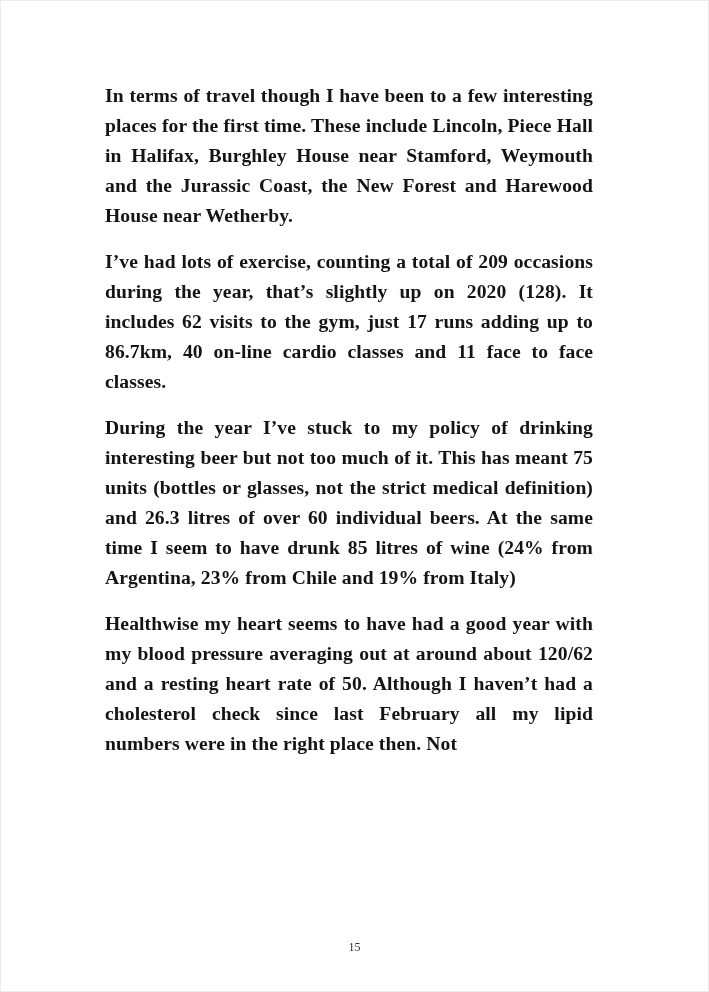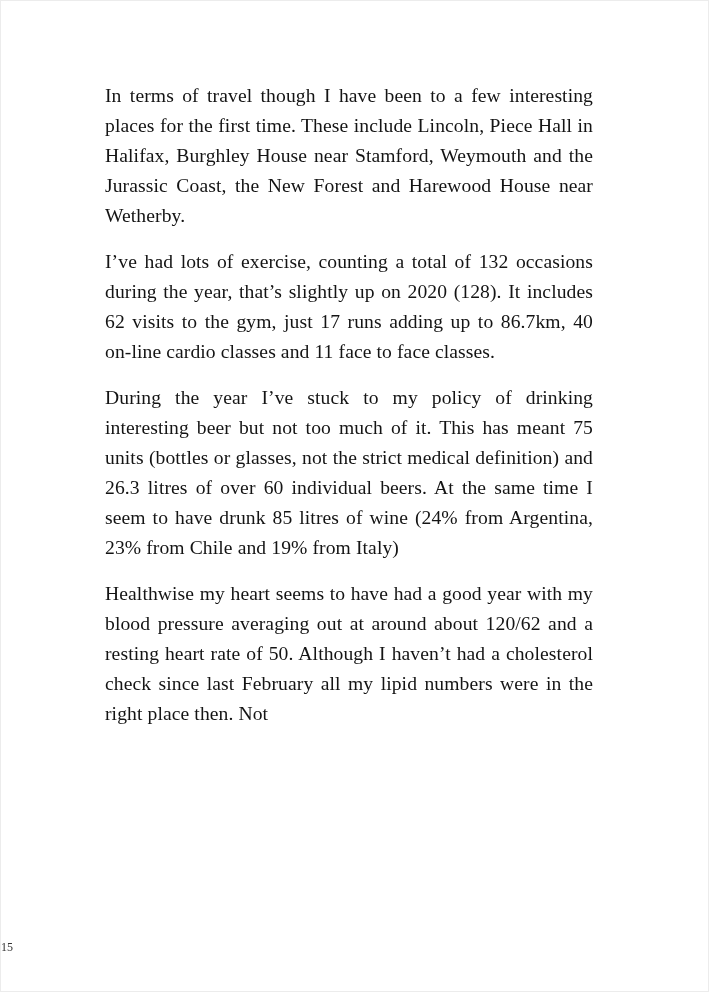--- a/index.html
+++ b/index.html
@@ -17,47 +17,49 @@
     border: 1px solid #ececec;
     overflow: hidden;
     font-family: "Liberation Serif", "DejaVu Serif", serif;
     color: #141414;
   }
   .text-body {
     position: absolute;
     top: 80px;
     left: 104px;
     right: 115px;
+    font-weight: bold;
   }
   .text-body p {
     margin: 0 0 16px 0;
     font-size: 19.6px;
     line-height: 30px;
     text-align: justify;
     text-justify: inter-word;
     letter-spacing: 0.1px;
     hyphens: none;
   }
   .text-body p:last-child {
     margin-bottom: 0;
   }
   .page-number {
     position: absolute;
     left: 0;
     right: 0;
     bottom: 36px;
+    text-align: center;
     font-size: 12px;
     color: #333333;
     font-family: "Liberation Serif", "DejaVu Serif", serif;
   }
 </style>
 </head>
 <body>
 
 <div class="page">
   <div class="text-body">
     <p>In terms of travel though I have been to a few interesting places for the first time. These include Lincoln, Piece Hall in Halifax, Burghley House near Stamford, Weymouth and the Jurassic Coast, the New Forest and Harewood House near Wetherby.</p>
-    <p>I’ve had lots of exercise, counting a total of 132 occasions during the year, that’s slightly up on 2020 (128). It includes 62 visits to the gym, just 17 runs adding up to 86.7km, 40 on-line cardio classes and 11 face to face classes.</p>
+    <p>I’ve had lots of exercise, counting a total of 209 occasions during the year, that’s slightly up on 2020 (128). It includes 62 visits to the gym, just 17 runs adding up to 86.7km, 40 on-line cardio classes and 11 face to face classes.</p>
     <p>During the year I’ve stuck to my policy of drinking interesting beer but not too much of it. This has meant 75 units (bottles or glasses, not the strict medical definition) and 26.3 litres of over 60 individual beers. At the same time I seem to have drunk 85 litres of wine (24% from Argentina, 23% from Chile and 19% from Italy)</p>
     <p>Healthwise my heart seems to have had a good year with my blood pressure averaging out at around about 120/62 and a resting heart rate of 50. Although I haven’t had a cholesterol check since last February all my lipid numbers were in the right place then. Not</p>
   </div>
   <div class="page-number">15</div>
 </div>
 
 </body></html>

